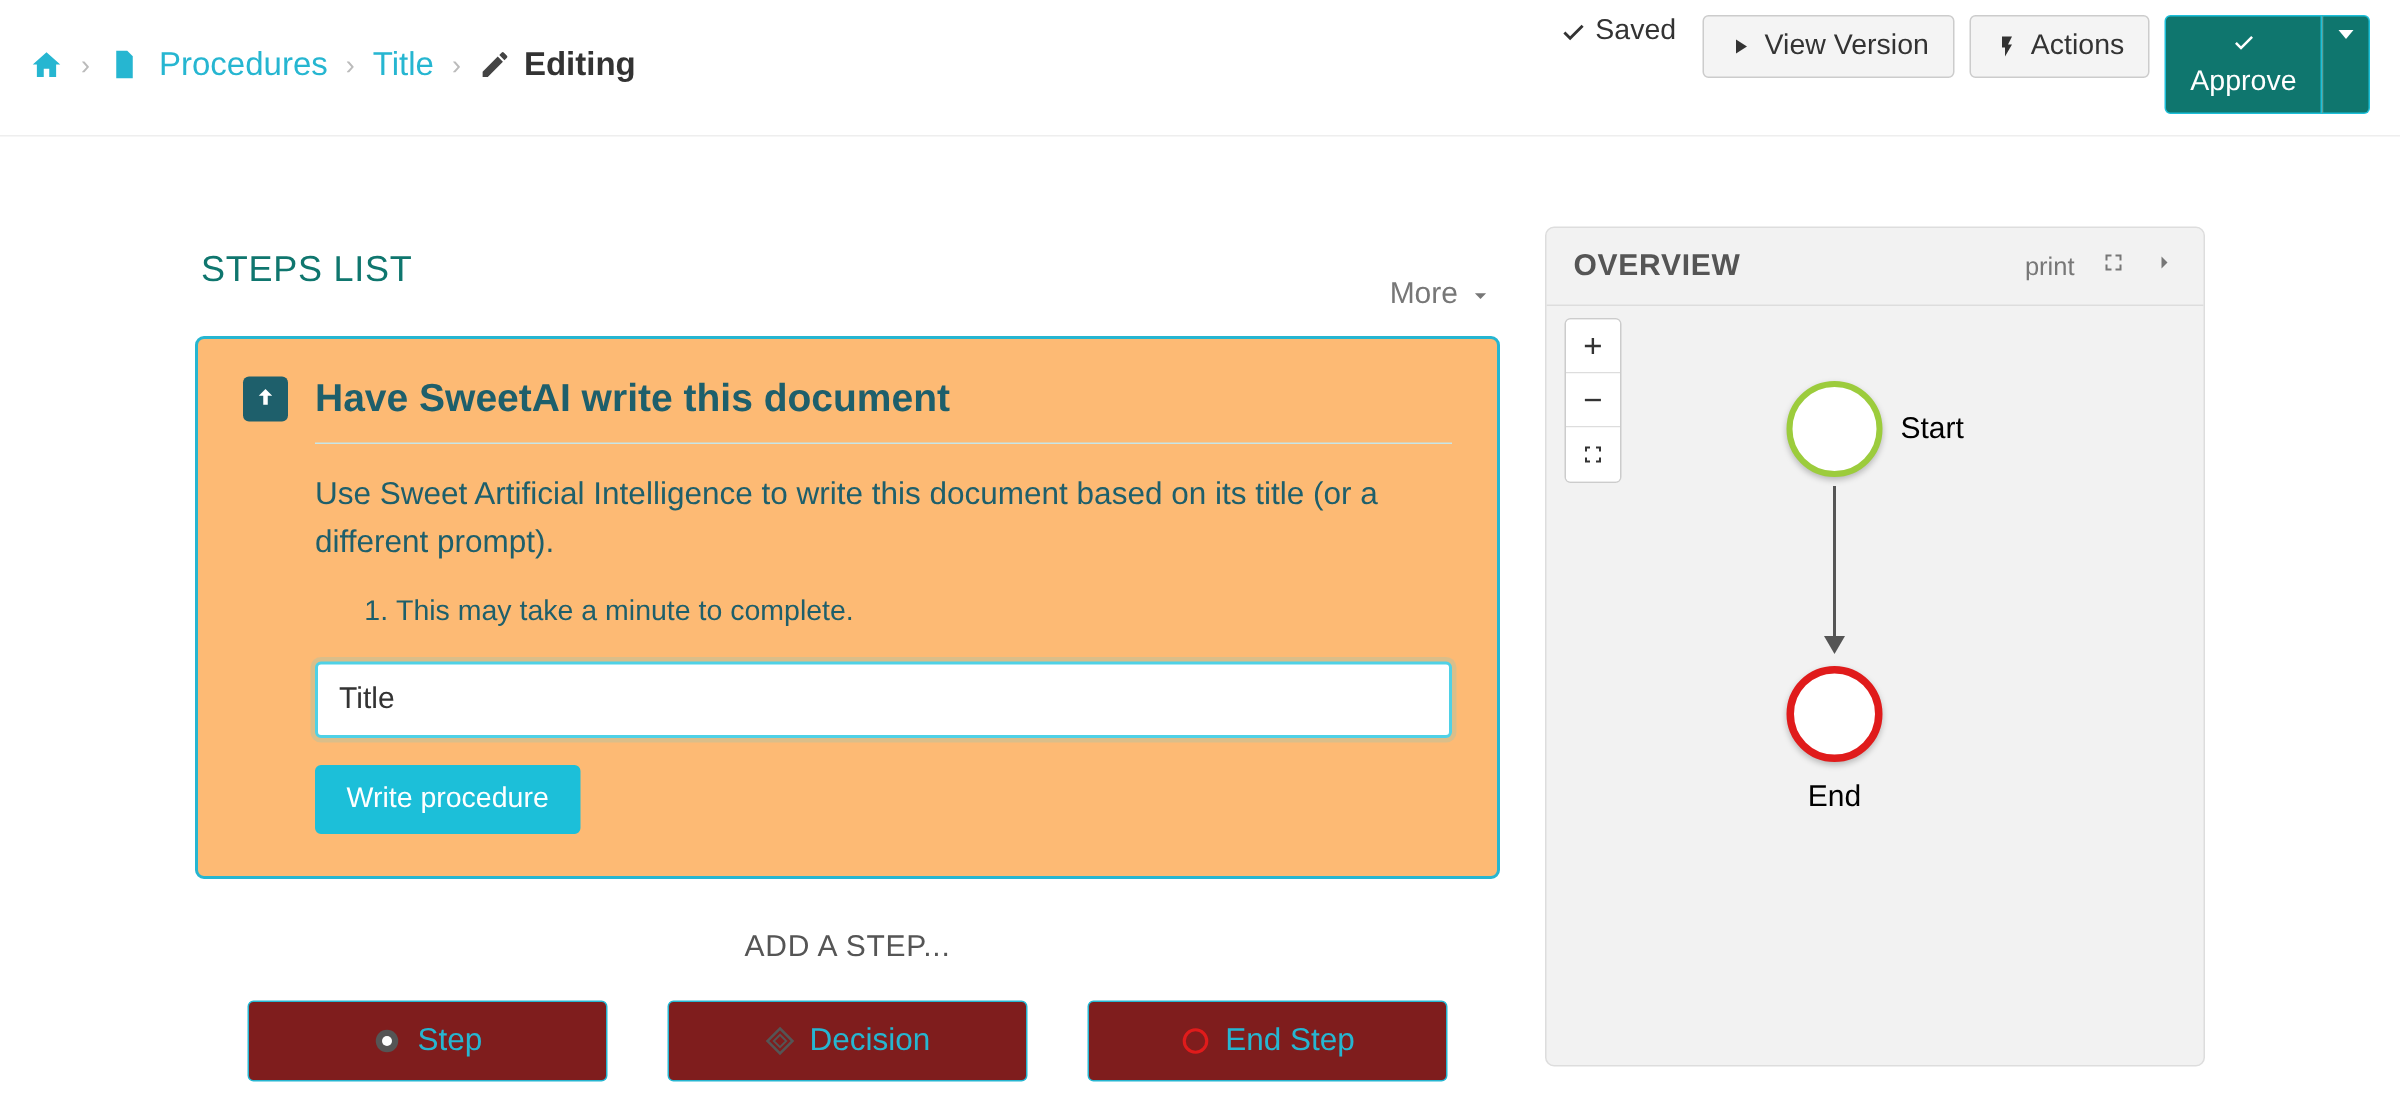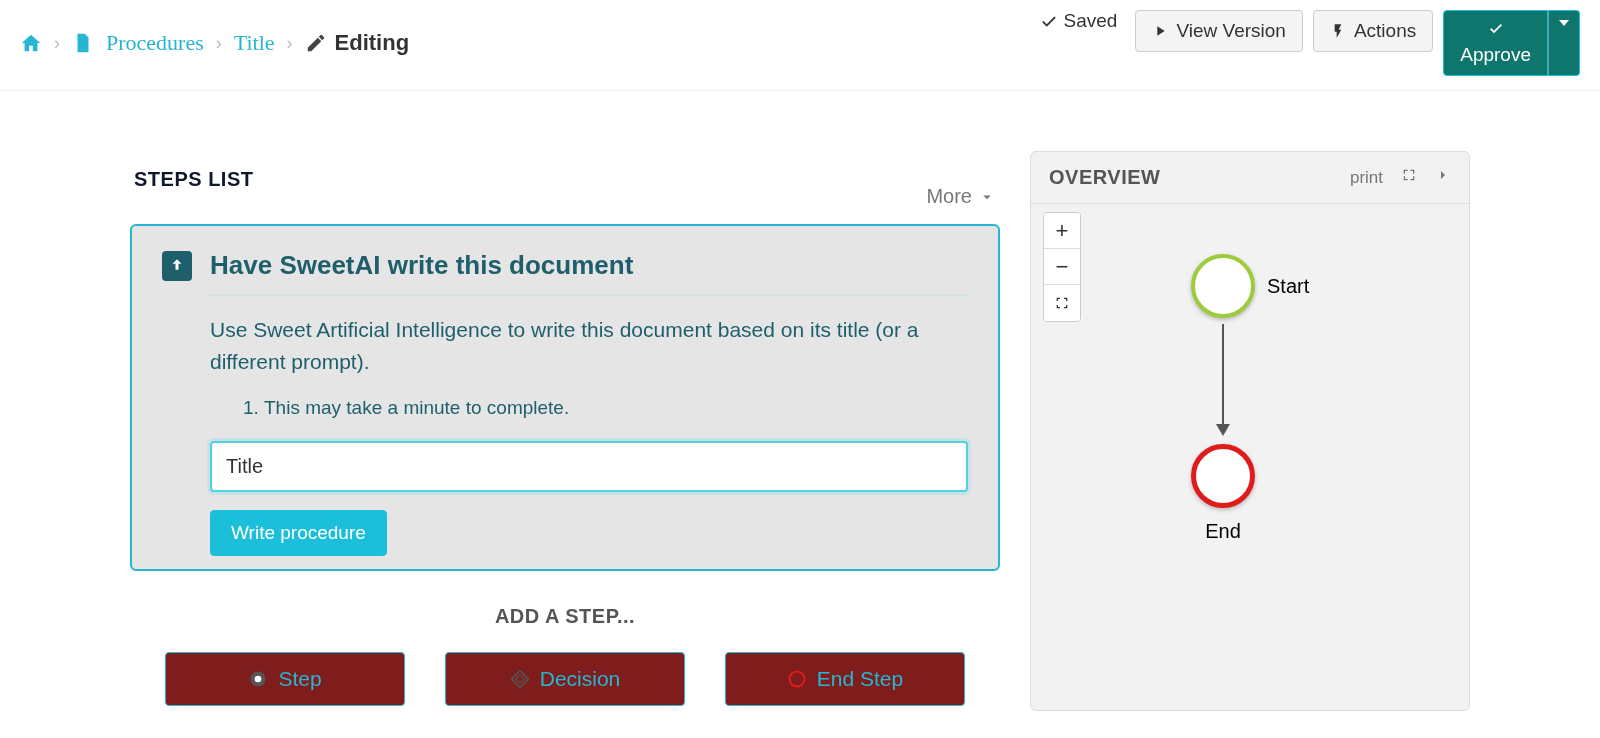--- a/index.html
+++ b/index.html
@@ -1,21 +1,21 @@
 <!DOCTYPE html>
 <html><head>
 <meta charset="utf-8">
 <style>
 * { box-sizing: border-box; margin: 0; padding: 0; }
 body { font-family: -apple-system, "Segoe UI", "Helvetica Neue", Arial, sans-serif; background: #fff; color: #333; }
 
 
 .topbar { display: flex; align-items: center; justify-content: space-between; padding: 10px 20px 14px 20px; border-bottom: 1px solid #eee; }
 .breadcrumbs { display: flex; align-items: center; gap: 12px; font-size: 22px; }
-.breadcrumbs .link { color: #26b6d1; cursor: pointer; font-family: Liberation Serif, serif; }
+.breadcrumbs .link { color: #26b6d1; cursor: pointer; }
 .breadcrumbs .sep { color: #bbb; font-size: 18px; }
 .breadcrumbs .current { font-weight: 700; color: #333; display: flex; align-items: center; gap: 8px; }
 .icon { display: inline-flex; align-items: center; justify-content: center; }
 .home-icon svg, .file-icon svg, .pencil-icon svg { width: 22px; height: 22px; }
 .home-icon svg { fill: #26b6d1; }
 .file-icon svg { fill: #26b6d1; }
 .pencil-icon svg { fill: #444; }
 
 .topbar-right { display: flex; align-items: flex-start; gap: 10px; }
 .saved { display: flex; align-items: center; gap: 6px; color: #333; font-size: 19px; margin-right: 8px; }
@@ -29,37 +29,37 @@
 .btn-group .btn:first-child { border-top-right-radius: 0; border-bottom-right-radius: 0; }
 .btn-group .btn.caret { border-top-left-radius: 0; border-bottom-left-radius: 0; padding: 9px 10px; border-left: 1px solid rgba(255,255,255,0.3); }
 .caret-down { width: 0; height: 0; border-left: 5px solid transparent; border-right: 5px solid transparent; border-top: 6px solid #fff; }
 
 
 .content { display: flex; gap: 30px; padding: 60px 20px 20px 130px; align-items: flex-start; }
 .left-col { flex: 0 0 870px; }
 .right-col { flex: 0 0 440px; background: #f2f2f2; border: 1px solid #ddd; border-radius: 6px; min-height: 560px; position: relative; }
 
 .section-header { display: flex; justify-content: space-between; align-items: center; margin-bottom: 16px; padding: 0 4px; }
-.section-header h2 { font-size: 20px; font-weight: 700; letter-spacing: 0.5px; color: #0f172a; }
+.section-header h2 { font-size: 24px; font-weight: 400; letter-spacing: 0.5px; color: #0f766e; }
 .more { display: flex; align-items: center; gap: 6px; color: #777; font-size: 20px; cursor: pointer; margin-top: 34px; }
 .more svg { width: 18px; height: 18px; fill: #777; }
 
-.ai-card { background: #e5e5e5; border: 2px solid #26b6d1; border-radius: 6px; padding: 24px 30px 13px 30px; }
+.ai-card { background: #fdba74; border: 2px solid #26b6d1; border-radius: 6px; padding: 24px 30px 28px 30px; }
 .ai-card-head { display: flex; align-items: center; gap: 18px; margin-bottom: 14px; }
 .upload-icon { width: 30px; height: 30px; background: #1e5f6b; border-radius: 4px; display: flex; align-items: center; justify-content: center; }
 .upload-icon svg { width: 18px; height: 18px; fill: #fff; }
 .ai-card h3 { font-size: 26px; font-weight: 600; color: #1e5f6b; }
 .ai-card-body { margin-left: 48px; border-top: 1px solid #c7e6e8; padding-top: 18px; }
 .ai-desc { font-size: 21px; color: #1e5f6b; line-height: 1.5; margin-bottom: 20px; }
 .ai-note { list-style: decimal; margin-left: 54px; margin-bottom: 22px; }
 .ai-note li { font-size: 19px; color: #1e5f6b; }
 .ai-input { width: 100%; padding: 12px 14px; font-size: 20px; border: 2px solid #4fd1e6; border-radius: 4px; outline: none; background: #fff; color: #333; margin-bottom: 18px; box-shadow: 0 0 0 3px rgba(79,209,230,0.2); }
 .btn-write { background: #1cbfd9; border: 1px solid #1cbfd9; color: #fff; padding: 11px 20px; border-radius: 4px; font-size: 19px; cursor: pointer; }
 
-.add-step-title { text-align: center; font-size: 20px; font-weight: 700; letter-spacing: 0.5px; color: #555; margin: 34px 0 24px 0; }
+.add-step-title { text-align: center; font-size: 20px; font-weight: 400; letter-spacing: 0.5px; color: #555; margin: 34px 0 24px 0; }
 .add-step-row { display: flex; gap: 40px; justify-content: center; }
 .add-step-btn { flex: 1; max-width: 240px; padding: 14px 0; border: 1.5px solid #26b6d1; border-radius: 4px; background: #7f1d1d; color: #26b6d1; font-size: 21px; display: flex; align-items: center; justify-content: center; gap: 10px; cursor: pointer; }
 .add-step-btn svg { width: 20px; height: 20px; }
 
 
 .overview-head { display: flex; justify-content: space-between; align-items: center; padding: 14px 18px; border-bottom: 1px solid #ddd; }
 .overview-head h2 { font-size: 20px; font-weight: 700; letter-spacing: 0.5px; color: #555; }
 .overview-actions { display: flex; align-items: center; gap: 18px; color: #777; font-size: 17px; }
 .overview-actions .ico { cursor: pointer; }
 .overview-actions svg { width: 16px; height: 16px; fill: #777; }

